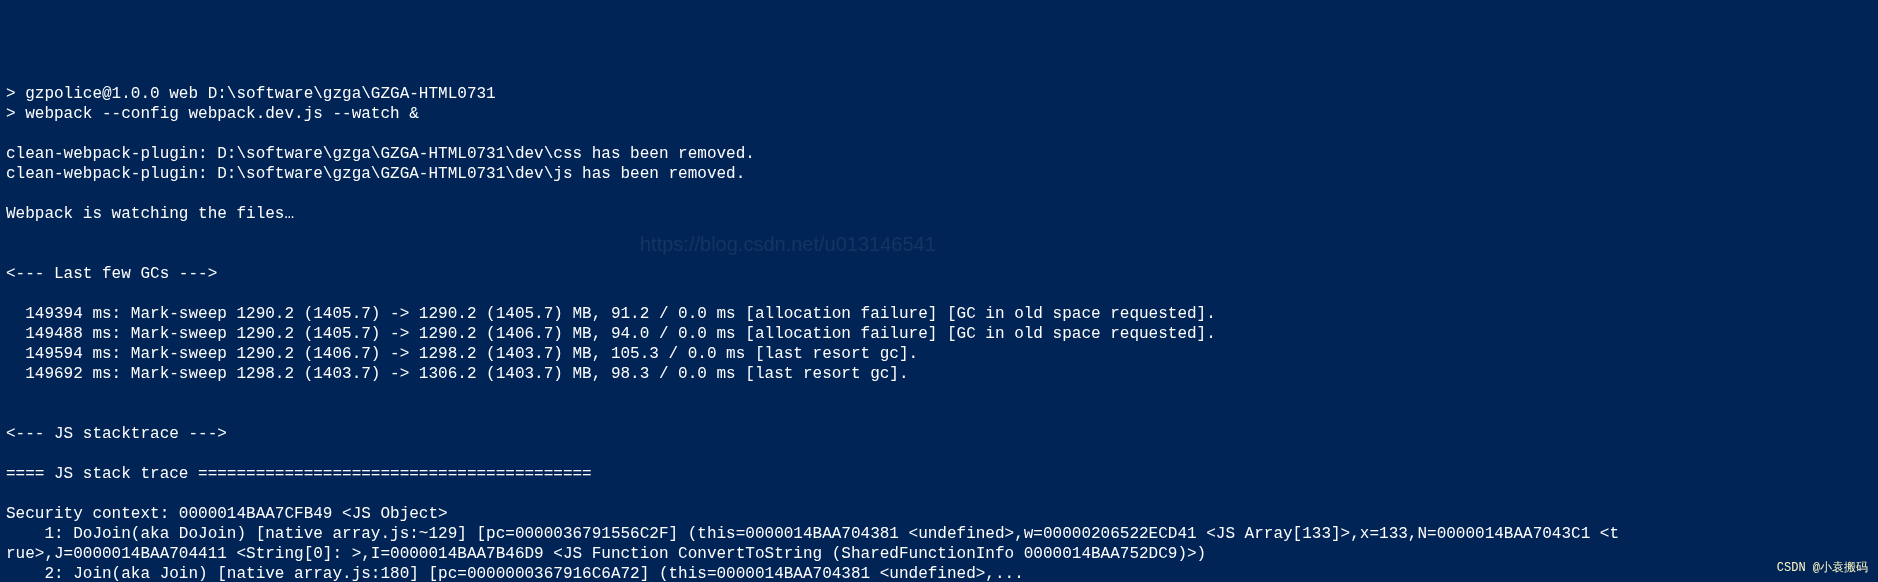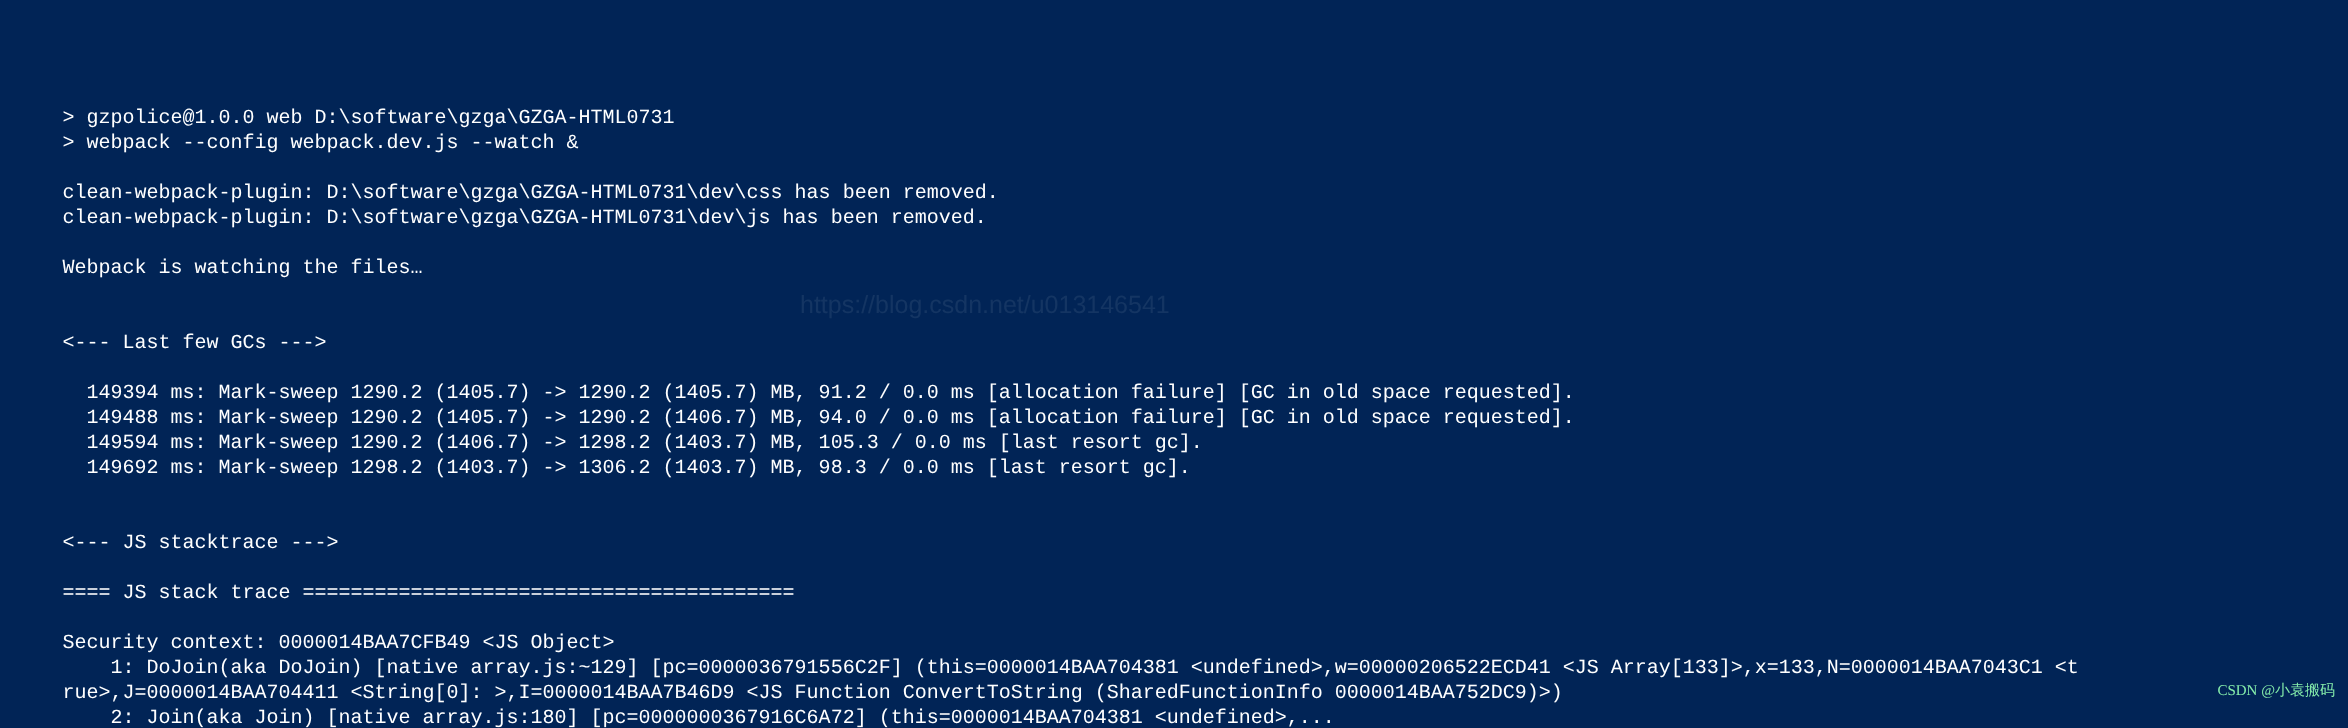--- a/index.html
+++ b/index.html
@@ -15,39 +15,38 @@
       line-height: 1.25;
       padding: 4px 6px;
       width: 1878px;
       height: 582px;
       overflow: hidden;
       position: relative;
       white-space: pre;
     }
     .terminal-line {
       white-space: pre;
-      margin-left: 44px;
     }
     .watermark {
       position: absolute;
       top: 232px;
       left: 640px;
       color: rgba(255, 255, 255, 0.08);
       font-size: 20px;
       pointer-events: none;
       z-index: 0;
       font-family: Arial, sans-serif;
     }
     .attribution {
       position: absolute;
-      bottom: 22px;
+      bottom: 6px;
       right: 10px;
-      color: #86efac;
+      color: #fef9c3;
       font-size: 12px;
-      font-family: Liberation Serif, serif;
+      font-family: Liberation Mono, monospace;
     }
   </style>
 </head>
 <body>
 
 
 
 <div id="terminal-container"><div class="terminal-line">&gt; gzpolice@1.0.0 web D:\software\gzga\GZGA-HTML0731</div><div class="terminal-line">&gt; webpack --config webpack.dev.js --watch &amp;</div><div class="terminal-line"> </div><div class="terminal-line">clean-webpack-plugin: D:\software\gzga\GZGA-HTML0731\dev\css has been removed.</div><div class="terminal-line">clean-webpack-plugin: D:\software\gzga\GZGA-HTML0731\dev\js has been removed.</div><div class="terminal-line"> </div><div class="terminal-line">Webpack is watching the files…</div><div class="terminal-line"> </div><div class="terminal-line"> </div><div class="terminal-line">&lt;--- Last few GCs ---&gt;</div><div class="terminal-line"> </div><div class="terminal-line">  149394 ms: Mark-sweep 1290.2 (1405.7) -&gt; 1290.2 (1405.7) MB, 91.2 / 0.0 ms [allocation failure] [GC in old space requested].</div><div class="terminal-line">  149488 ms: Mark-sweep 1290.2 (1405.7) -&gt; 1290.2 (1406.7) MB, 94.0 / 0.0 ms [allocation failure] [GC in old space requested].</div><div class="terminal-line">  149594 ms: Mark-sweep 1290.2 (1406.7) -&gt; 1298.2 (1403.7) MB, 105.3 / 0.0 ms [last resort gc].</div><div class="terminal-line">  149692 ms: Mark-sweep 1298.2 (1403.7) -&gt; 1306.2 (1403.7) MB, 98.3 / 0.0 ms [last resort gc].</div><div class="terminal-line"> </div><div class="terminal-line"> </div><div class="terminal-line">&lt;--- JS stacktrace ---&gt;</div><div class="terminal-line"> </div><div class="terminal-line">==== JS stack trace =========================================</div><div class="terminal-line"> </div><div class="terminal-line">Security context: 0000014BAA7CFB49 &lt;JS Object&gt;</div><div class="terminal-line">    1: DoJoin(aka DoJoin) [native array.js:~129] [pc=0000036791556C2F] (this=0000014BAA704381 &lt;undefined&gt;,w=00000206522ECD41 &lt;JS Array[133]&gt;,x=133,N=0000014BAA7043C1 &lt;t</div><div class="terminal-line">rue&gt;,J=0000014BAA704411 &lt;String[0]: &gt;,I=0000014BAA7B46D9 &lt;JS Function ConvertToString (SharedFunctionInfo 0000014BAA752DC9)&gt;)</div><div class="terminal-line">    2: Join(aka Join) [native array.js:180] [pc=0000000367916C6A72] (this=0000014BAA704381 &lt;undefined&gt;,...</div></div>
 
 <div class="watermark">https://blog.csdn.net/u013146541</div>

